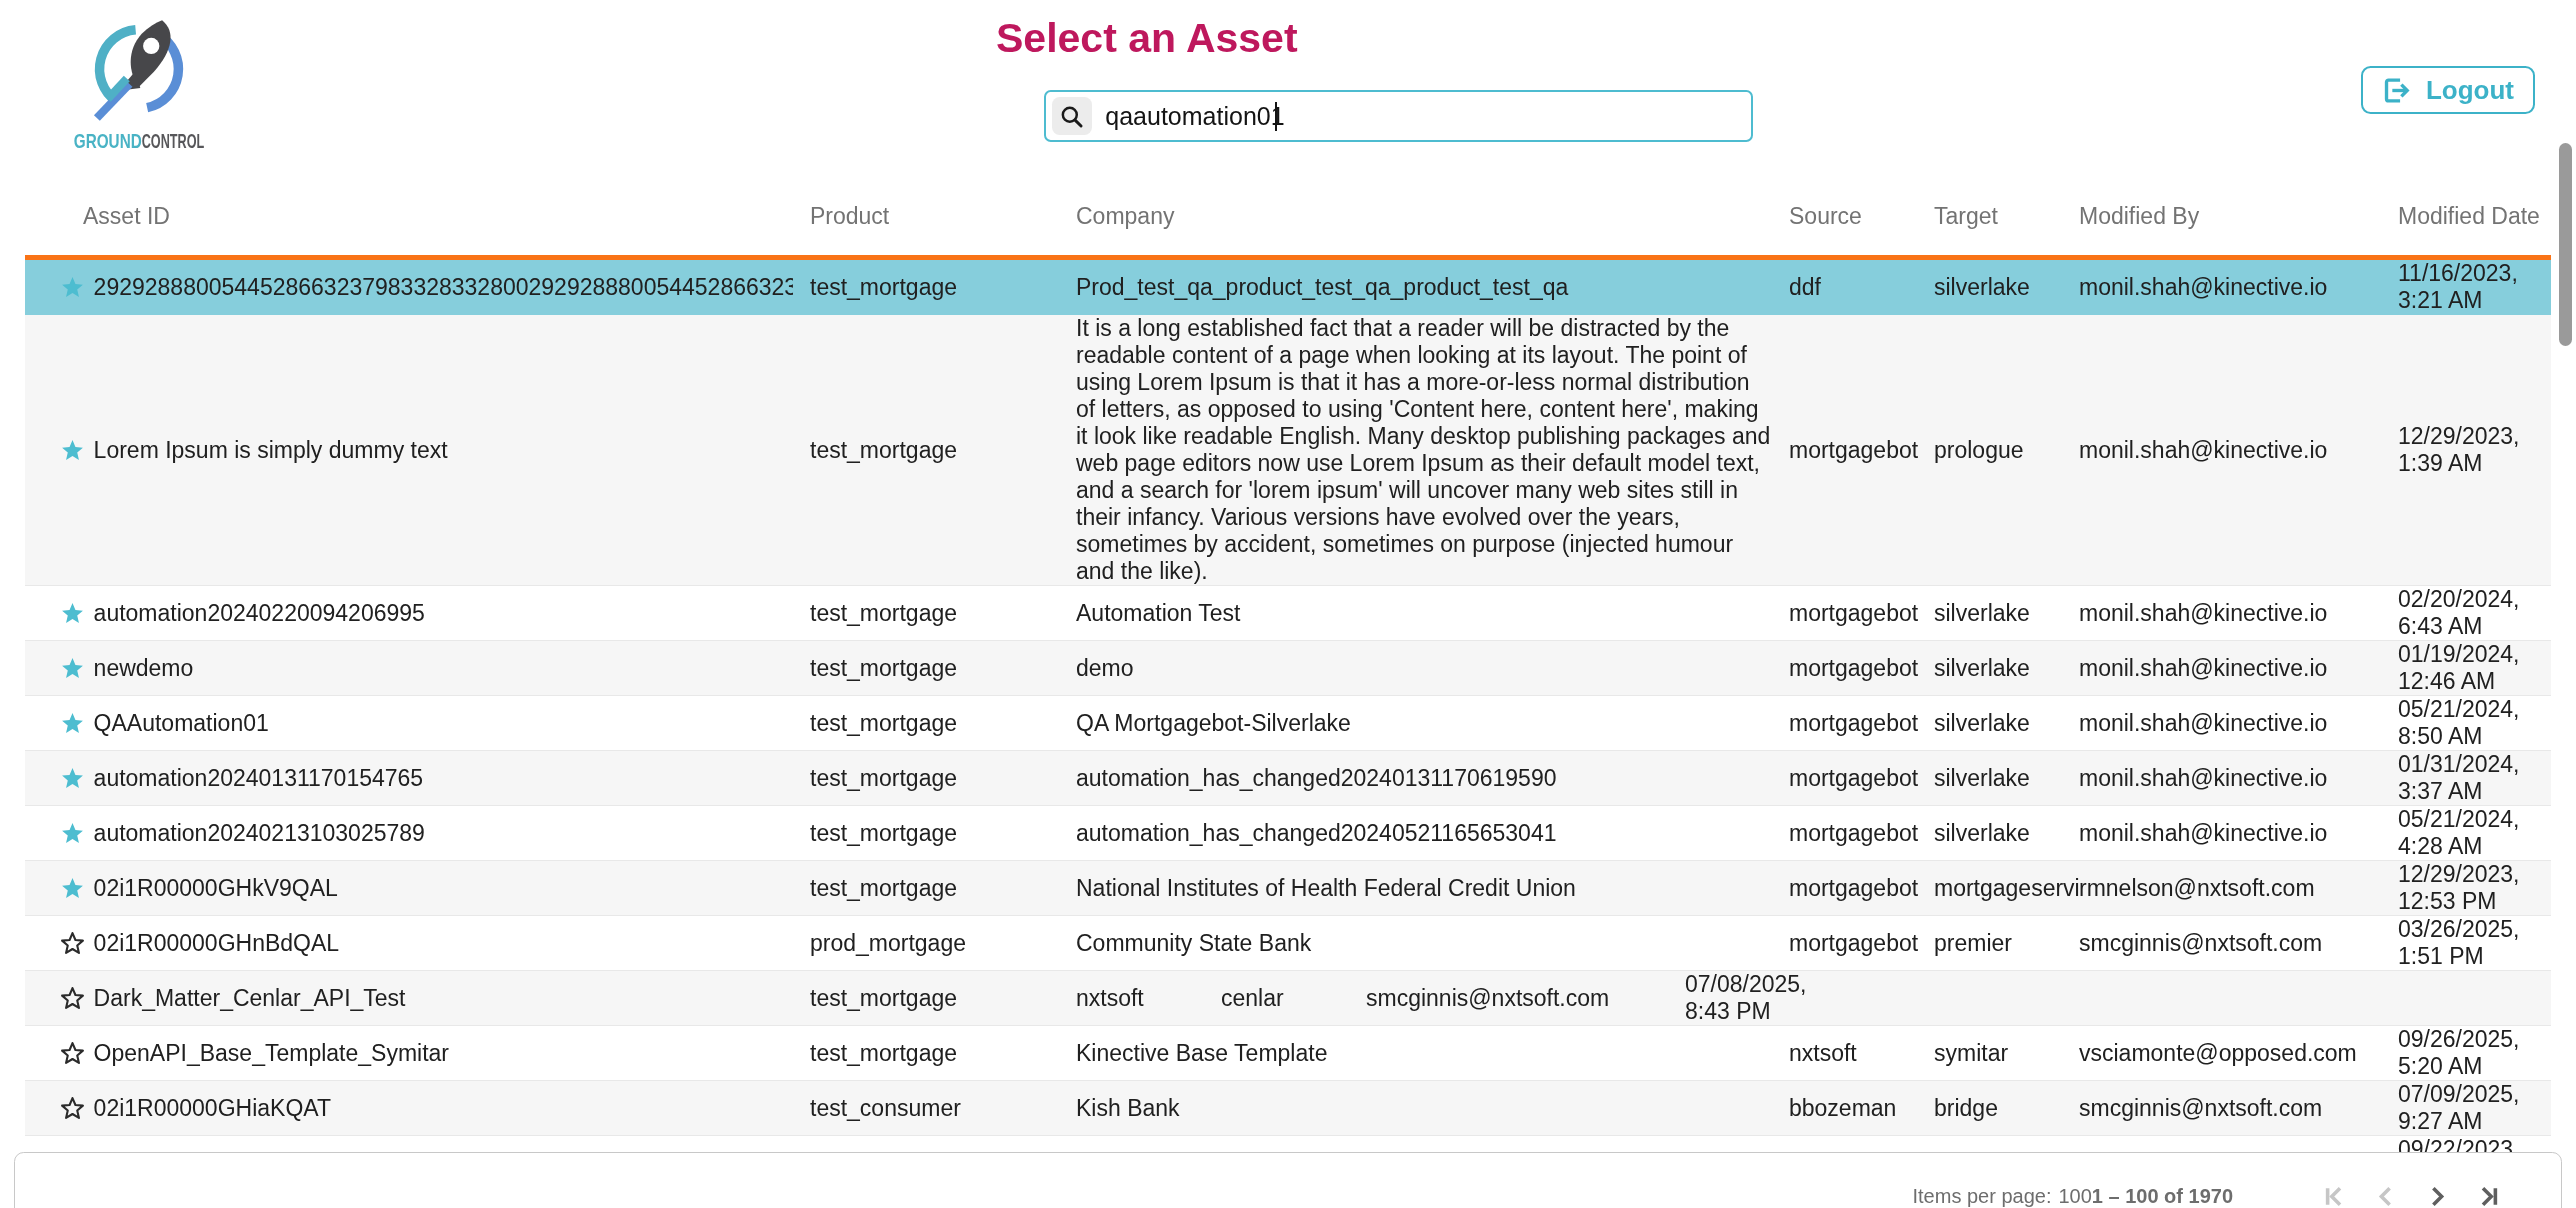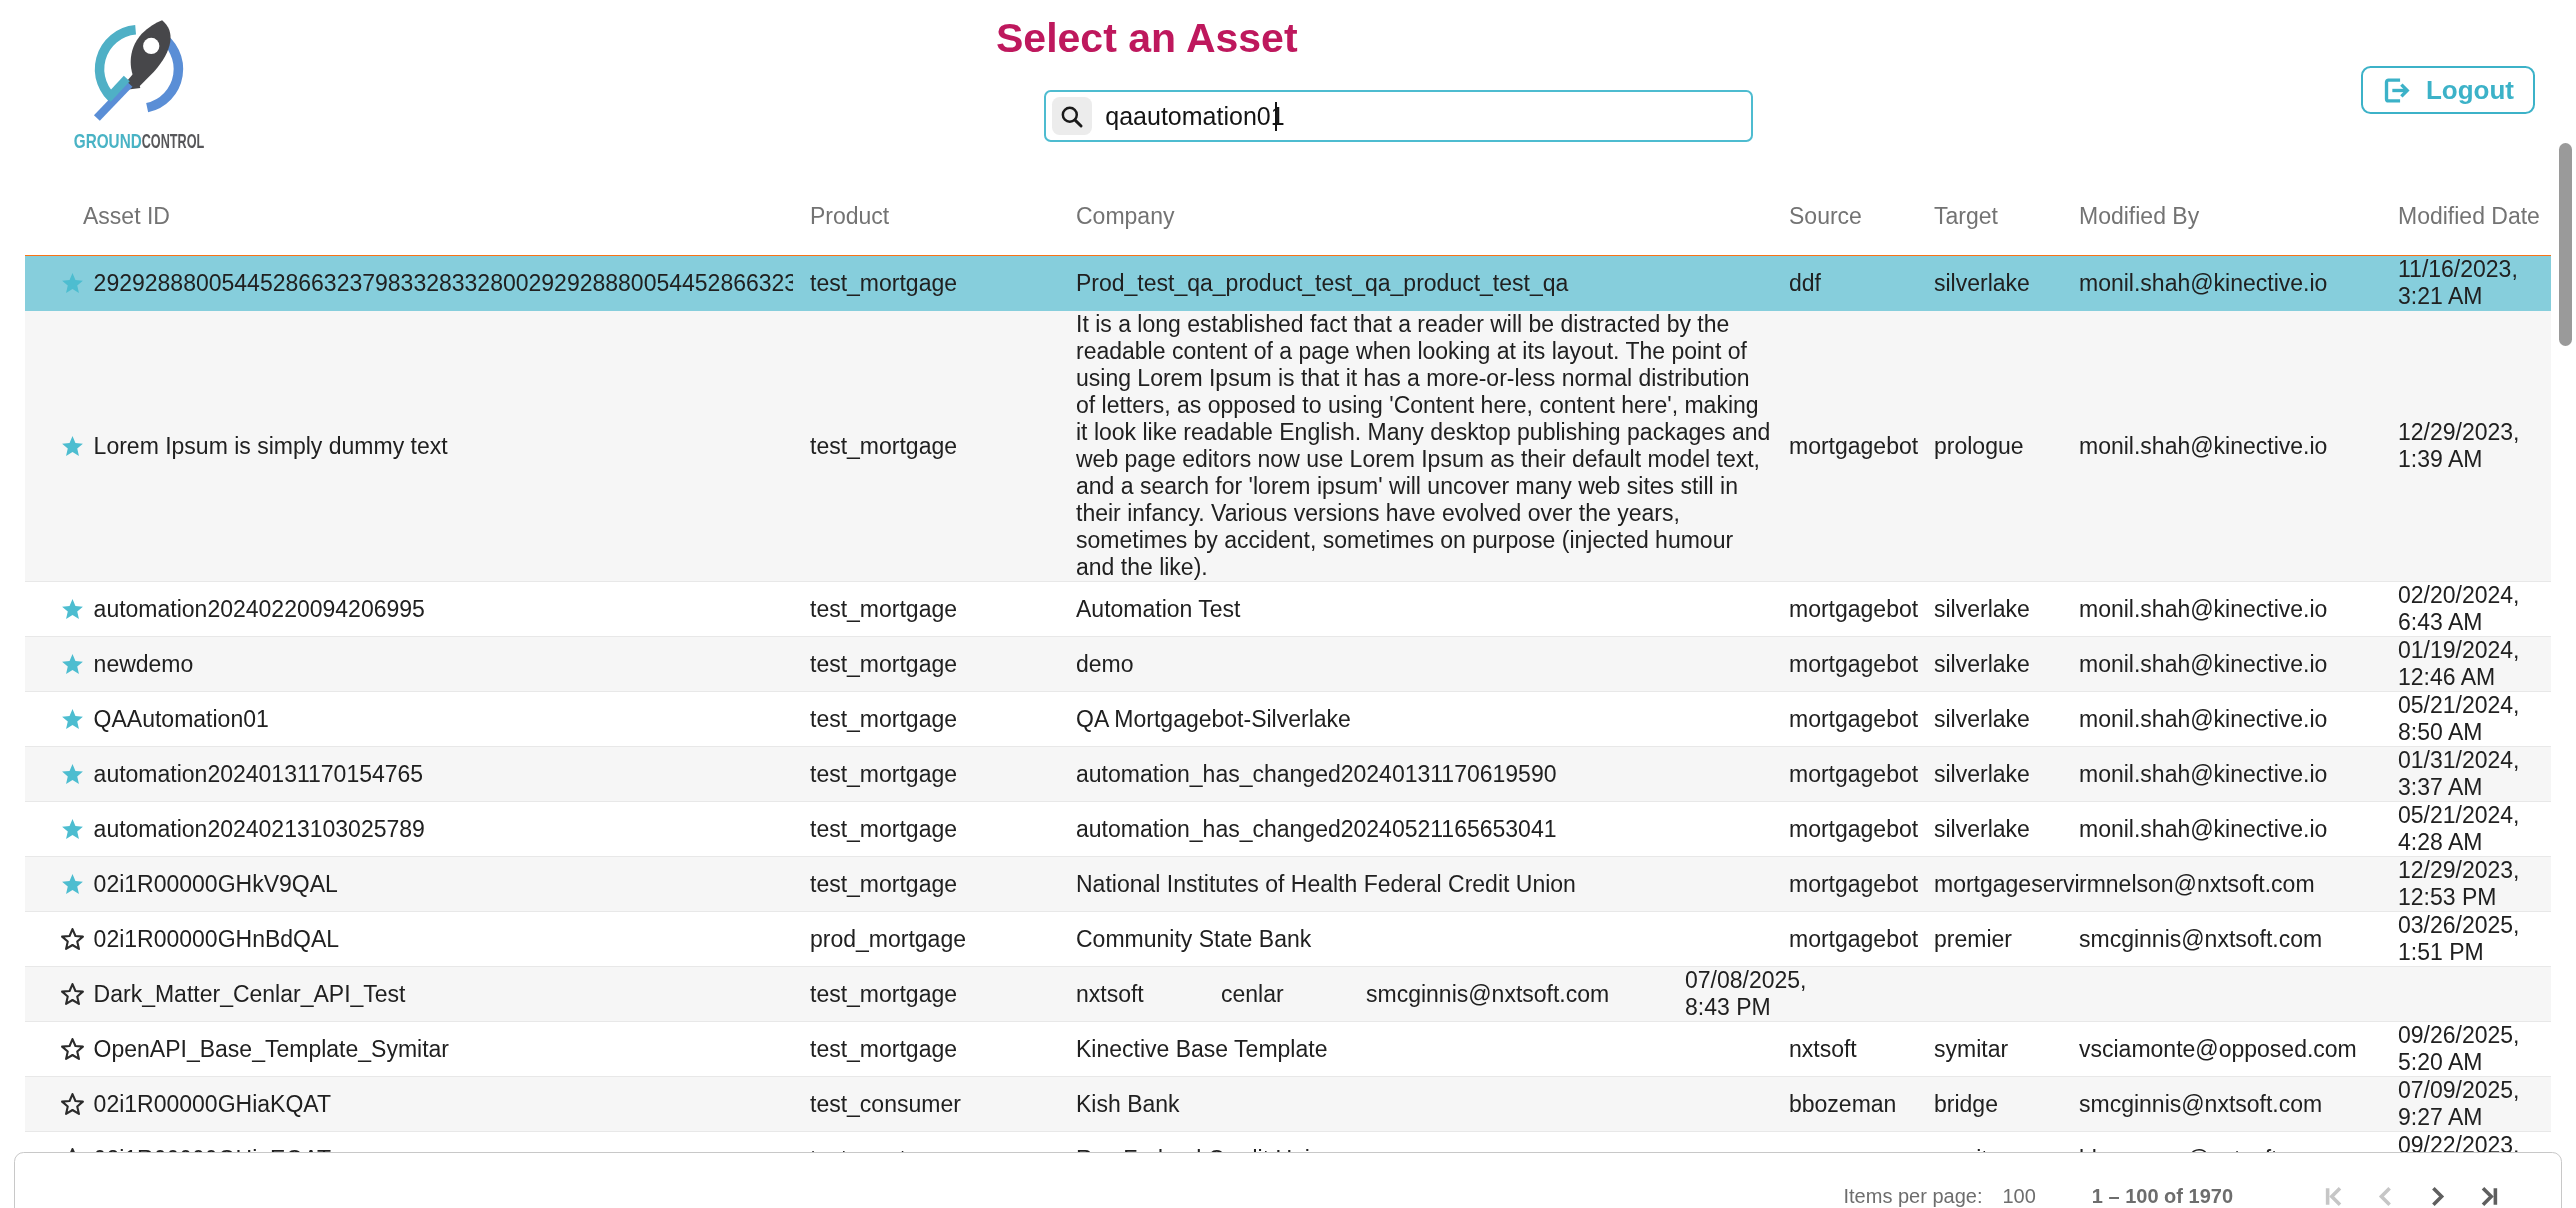--- a/index.html
+++ b/index.html
@@ -30,21 +30,21 @@
   .caret{position:absolute;left:1275px;top:102px;width:1.9px;height:29px;background:#141414;}
   .logout-btn{
     position:absolute;top:30px;right:41px;height:48px;padding:0 19px;
     display:flex;align-items:center;gap:12.5px;background:#fff;cursor:pointer;
     border:2.9px solid #3cb2c8;border-radius:9.6px;color:#3cb2c8;
     font-size:26px;font-weight:bold;font-family:"Liberation Sans",sans-serif;margin-top:36px;
   }
   
   .table{position:absolute;left:25px;top:178px;width:2526px;}
   .thead{
-    display:flex;height:77px;align-items:center;border-bottom:1px solid #f97316;
+    display:flex;height:77px;align-items:center;border-bottom:5px solid #f97316;
     color:#737373;font-size:23px;
   }
   .tr{
     display:flex;align-items:center;min-height:53px;
     border-bottom:1px solid #e8e8e8;font-size:23px;color:#202020;background:#fff;
   }
   .tr.alt{background:#f6f6f6;}
   .tr.selected{background:#86cedc;border-bottom-color:#86cedc;}
   .td,.th{box-sizing:border-box;padding-right:17px;overflow:hidden;white-space:nowrap;flex:none;}
   .c0{width:785px;padding-left:35px;}
@@ -63,21 +63,21 @@
   .star svg{width:25px;height:25px;display:block;}
   .star.filled path{fill:#4dbdd0;stroke:none;}
   .star.outline path{fill:none;stroke:#2b2b2b;stroke-width:2;stroke-linejoin:round;}
   
   .paginator{
     position:absolute;left:14.4px;right:14.4px;top:1152px;height:88px;z-index:5;
     background:#fff;border:1px solid #c8c8c8;border-radius:9.6px;box-sizing:border-box;
     display:flex;align-items:center;justify-content:flex-end;
     padding-right:53px;color:#6d6d6d;font-size:20px;
   }
-  .pag-ipp{display:flex;gap:20px;margin-right:56px;text-align:center;}
+  .pag-ipp{display:flex;gap:7px;text-align:center;}
   .pag-range{margin-right:69px;font-weight:bold;}
   .pag-btn{
     width:38px;height:38px;margin-left:13.4px;border:none;background:none;
     display:flex;align-items:center;justify-content:center;cursor:pointer;padding:0;
   }
   .pag-btn svg{width:33px;height:33px;}
   .pag-btn svg *{fill:none;stroke-width:2.6;}
   .pag-btn.disabled svg *{stroke:#c6c6c6;}
   .pag-btn.enabled svg *{stroke:#5f5f5f;}
   

